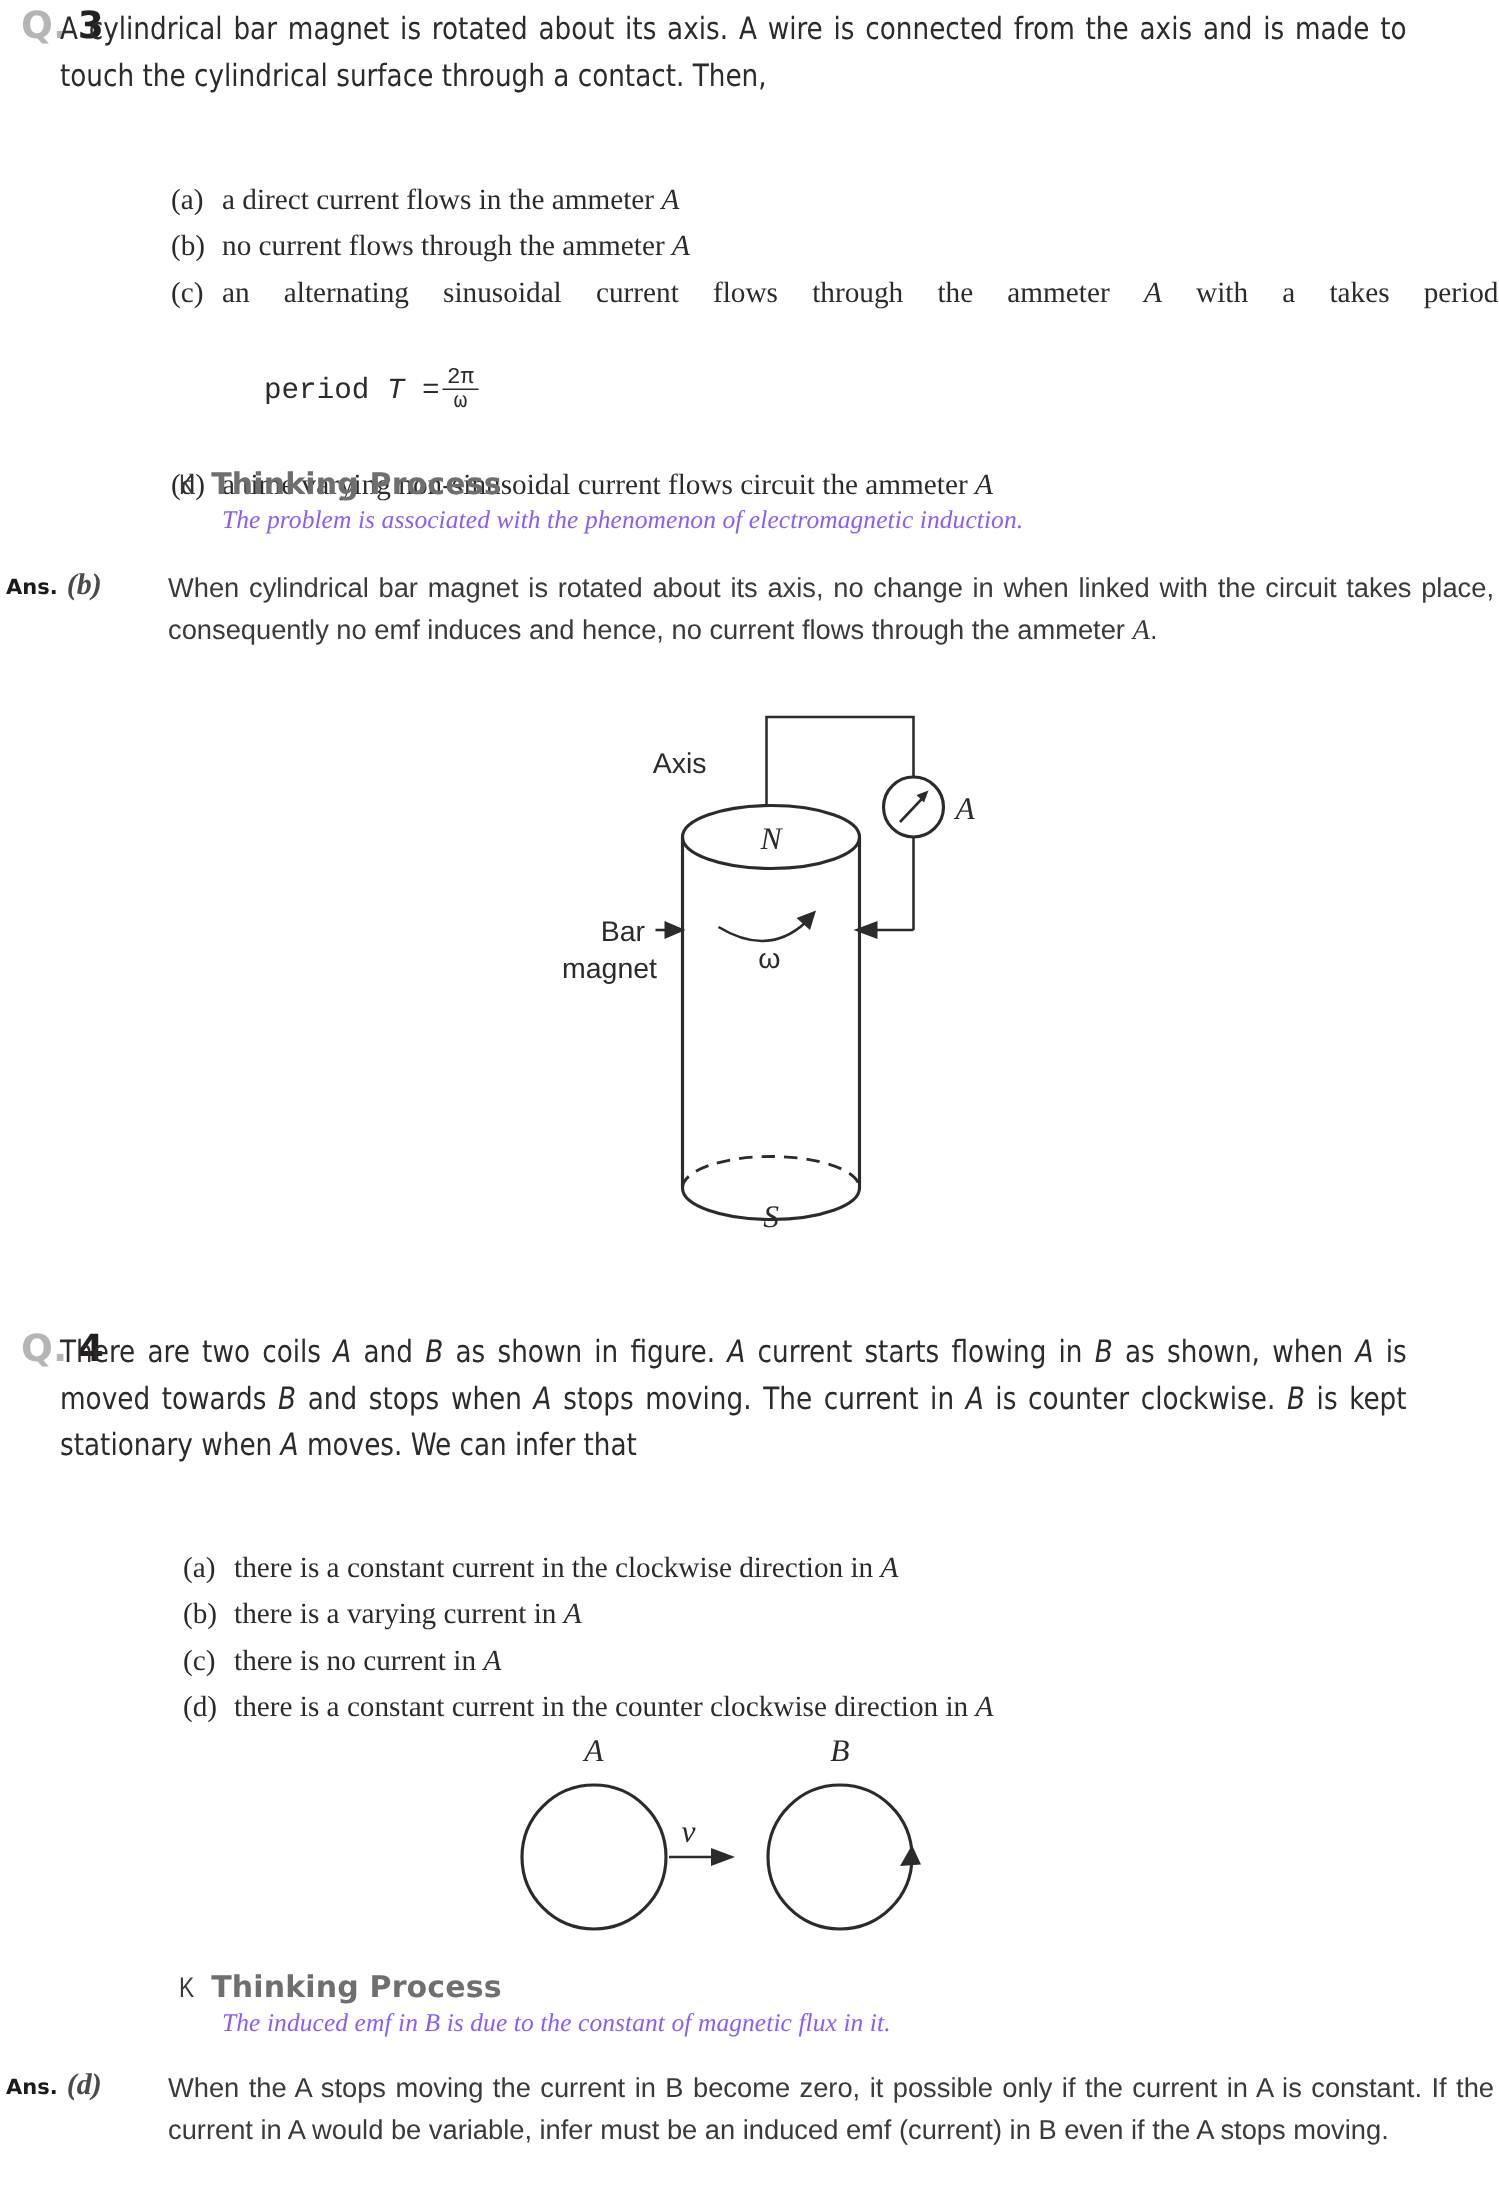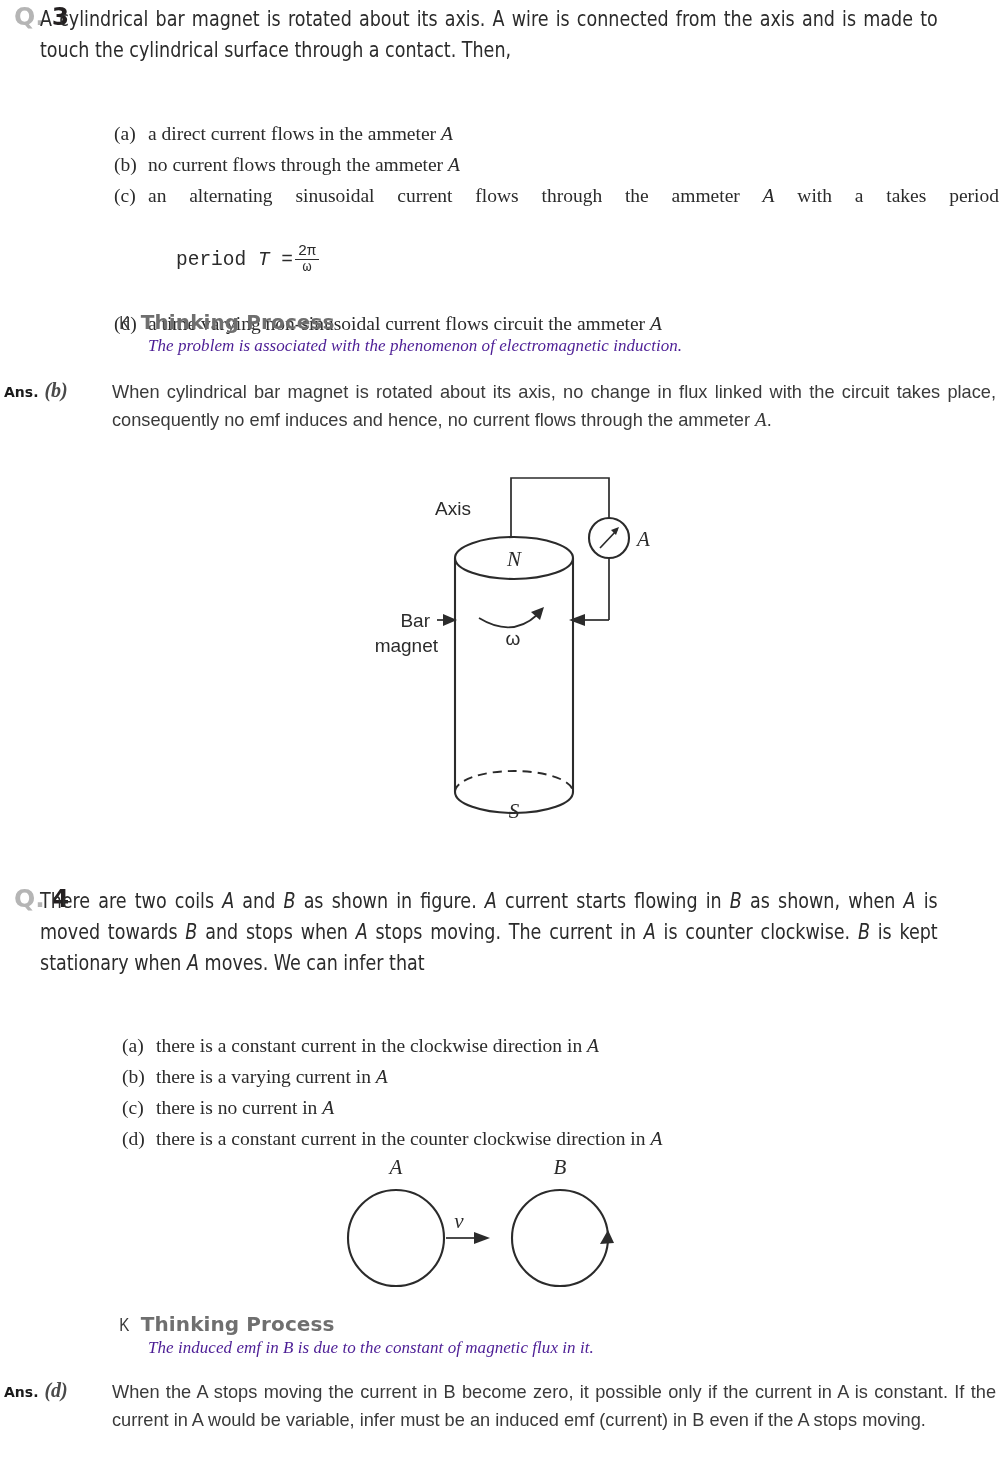--- a/index.html
+++ b/index.html
@@ -131,21 +131,21 @@
     color: #3a3a3a;
     margin-right: 10px;
     transform: scaleX(0.8);
   }
   .tp-body {
     margin-top: 2px;
     margin-left: 30px;
     font-family: "Liberation Serif", serif;
     font-style: italic;
     font-size: 17px;
-    color: #4c1d95;
+    color: #8b5cf6;
     letter-spacing: 0.05px;
   }
 
   
   .ans-block {
     position: absolute;
     left: 0;
     width: 999px;
   }
   .ans-label {
@@ -253,21 +253,21 @@
 
   <div class="thinking" style="top:310px;">
     <div class="tp-title"><span class="tp-arrow">K</span><span>Thinking Process</span></div>
     <div class="tp-body">The problem is associated with the phenomenon of electromagnetic induction.</div>
   </div>
 
   <div class="ans-block" style="top:378px;">
     <div class="ans-label">
       <span class="ans-word">Ans.</span><span class="ans-key">(b)</span>
     </div>
-    <div class="ans-text"><span>When cylindrical bar magnet is rotated about its axis, no change in flux linked with the circuit takes place, consequently no emf induces and hence, no current flows through the ammeter </span><i>A</i><span>.</span></div>
+    <div class="ans-text"><span>When cylindrical bar magnet is rotated about its axis, no change in when linked with the circuit takes place, consequently no emf induces and hence, no current flows through the ammeter </span><i>A</i><span>.</span></div>
   </div>
 
   <div class="fig" style="left:345px; top:470px;">
     <svg width="330" height="390" viewBox="0 0 330 390" xmlns="http://www.w3.org/2000/svg">
 
       <path class="stroke-thin" d="M 166 68 L 166 8 L 264 8 L 264 48"></path>
       <path class="stroke-thin" d="M 264 88 L 264 150"></path>
 
       <circle class="stroke" cx="264" cy="68" r="20"></circle>
 

